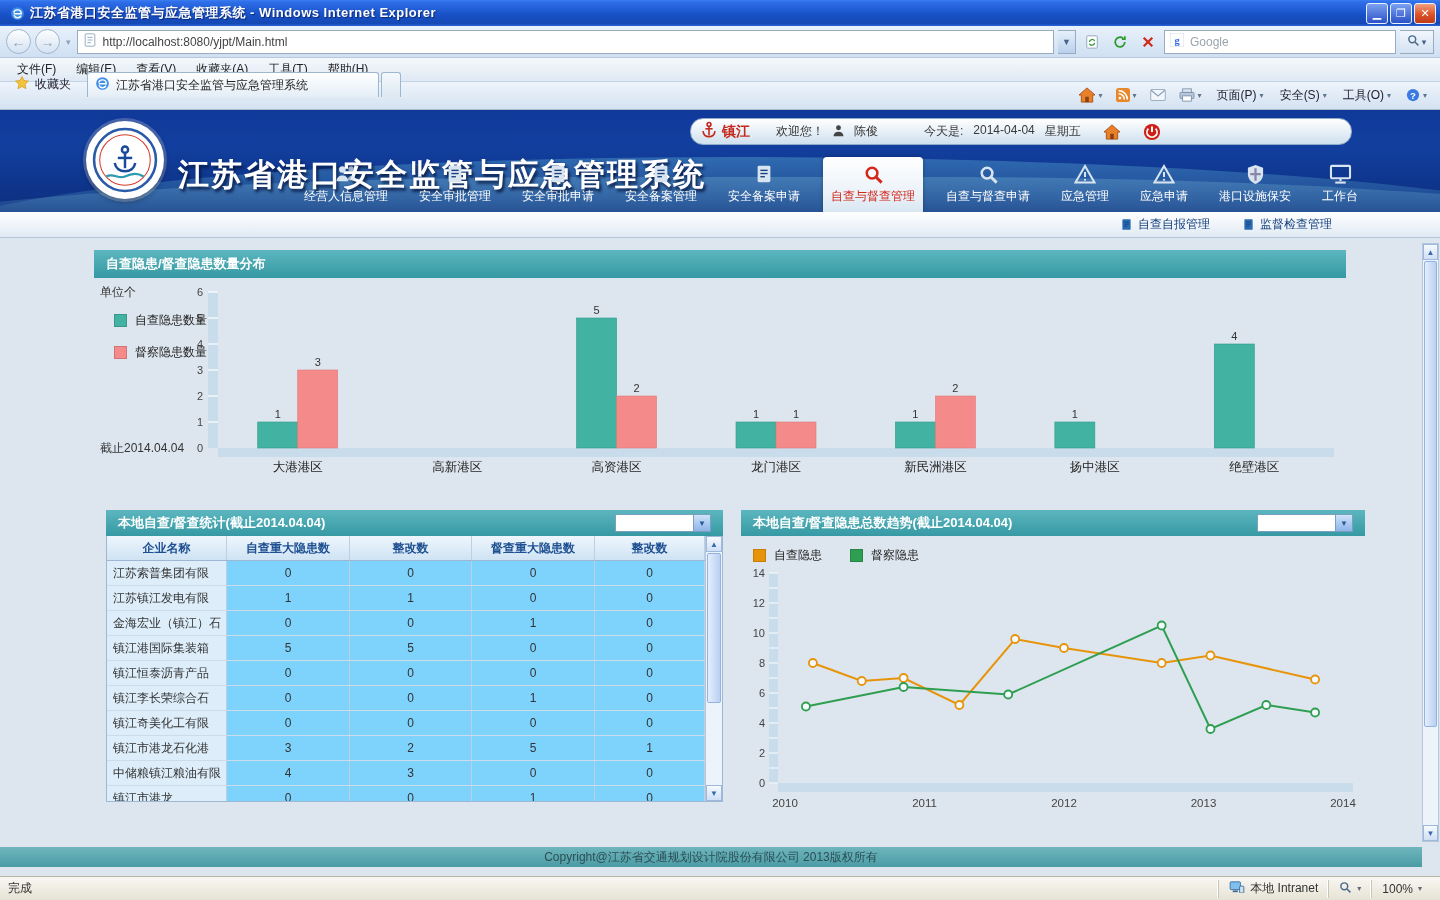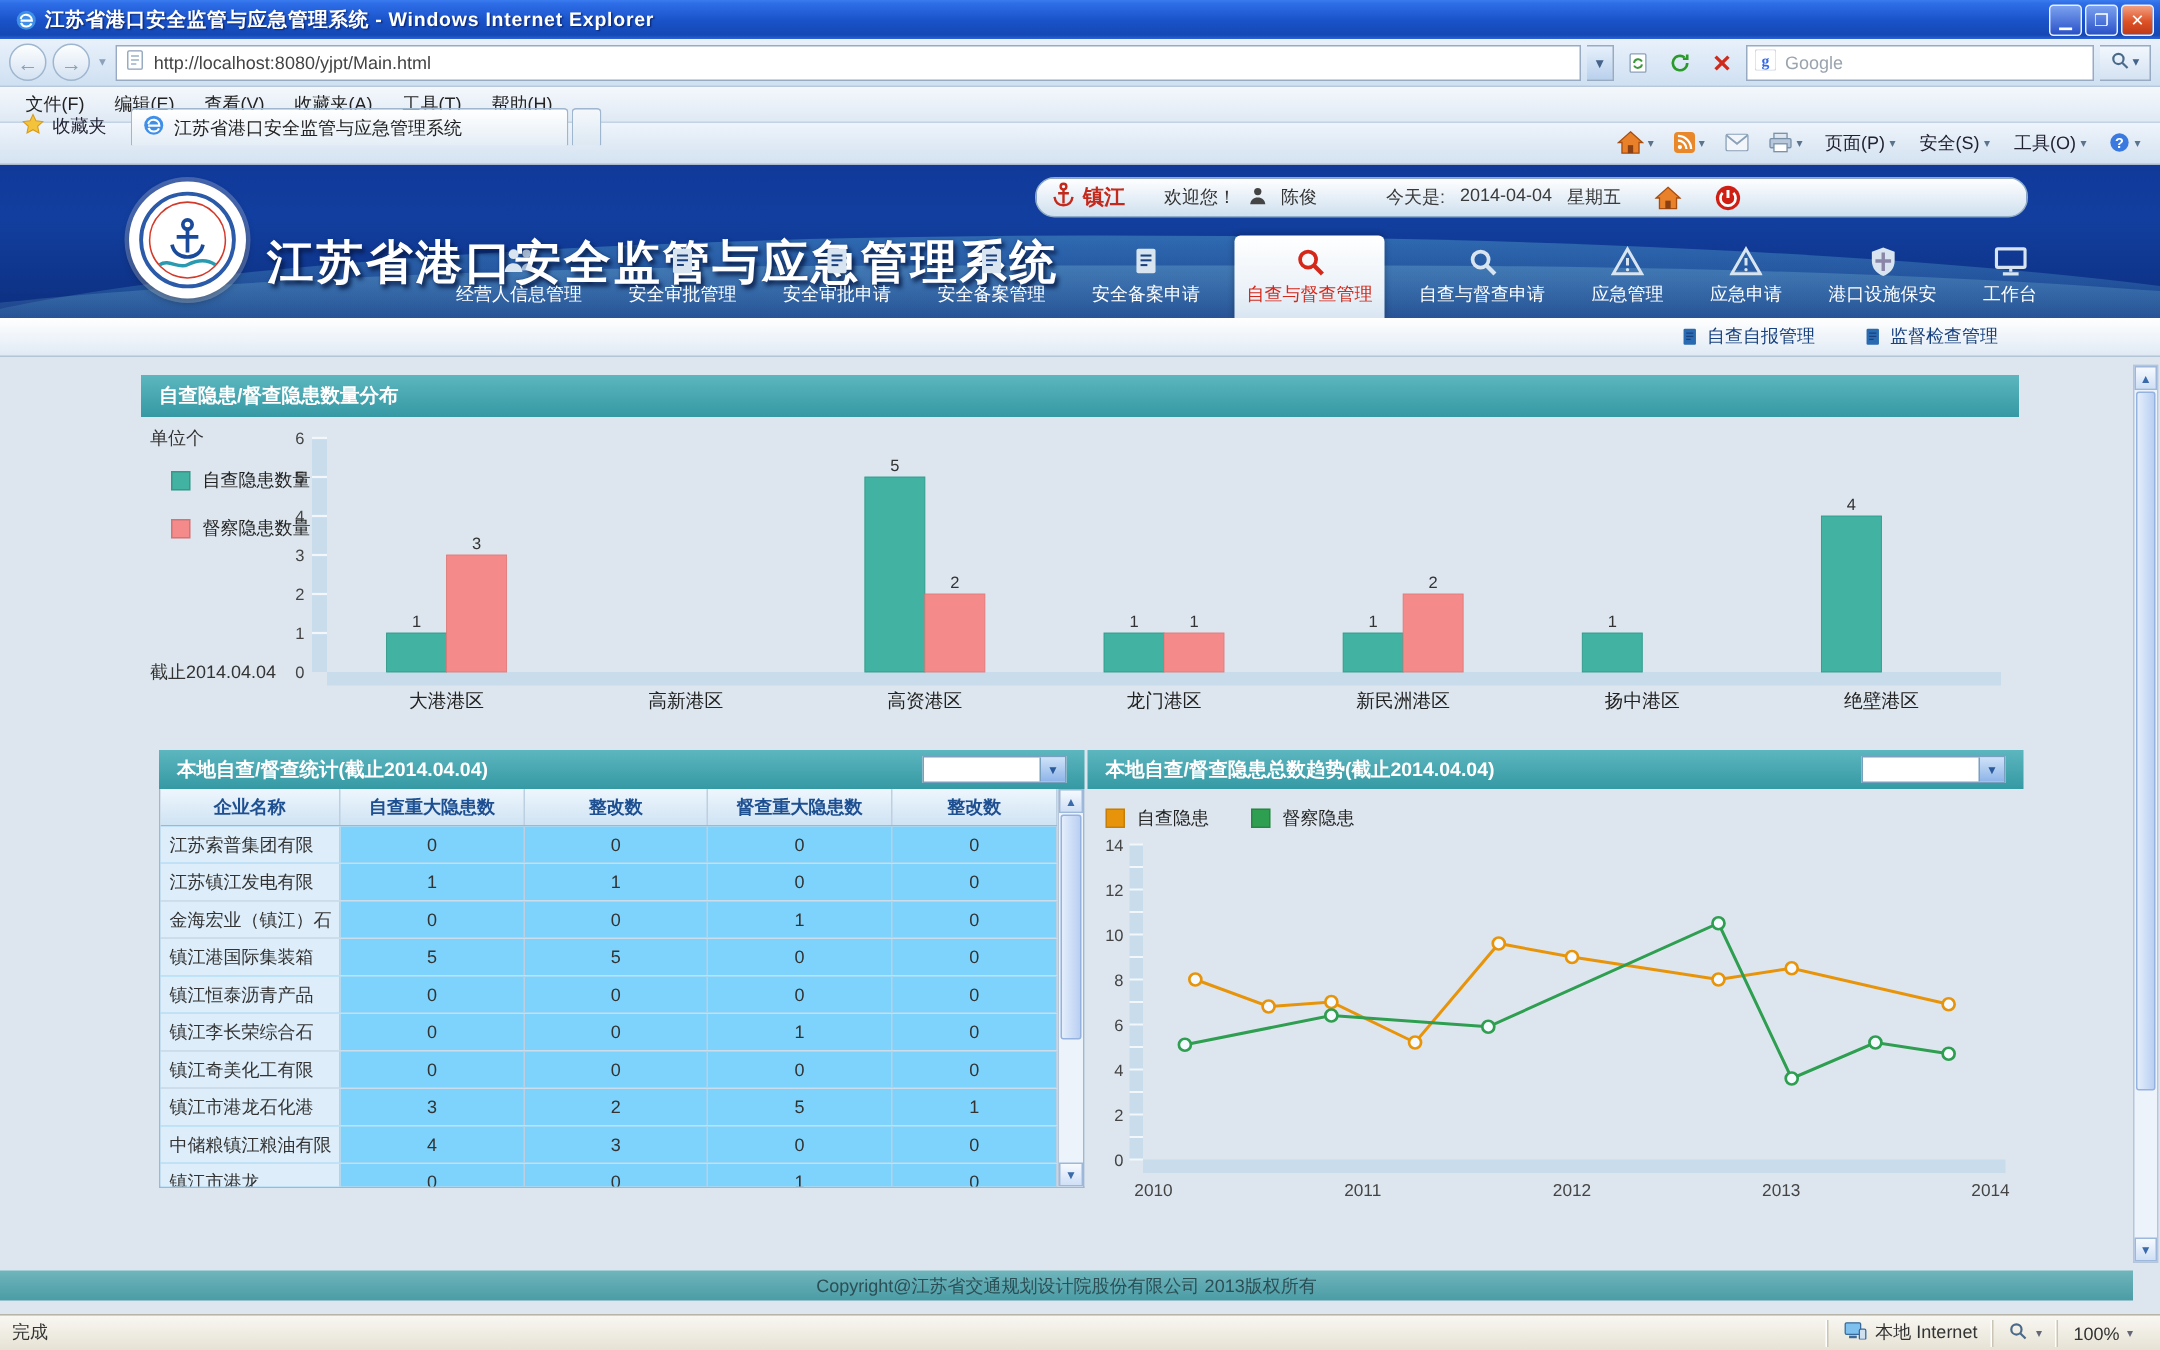--- a/index.html
+++ b/index.html
@@ -72,21 +72,21 @@
 .hdr-select .arrow{margin-left:auto;width:17px;background:linear-gradient(#cfe2f8,#8db4e8);border-left:1px solid #7aa0c0;color:#2a5a9a;font-size:8px;display:flex;align-items:center;justify-content:center;}
 
 .bar-chart-wrap{position:relative;height:204px;}
 .bar-chart-wrap svg{position:absolute;left:6px;top:2px;}
 .bc-unit{position:absolute;left:6px;top:6px;color:#333;}
 .bc-legend{position:absolute;left:20px;top:34px;display:flex;flex-direction:column;gap:15px;}
 .legend-item{display:flex;align-items:center;gap:8px;color:#222;}
 .legend-swatch{width:13px;height:13px;display:inline-block;border:1px solid rgba(0,0,0,.15);}
 .bc-cutoff{position:absolute;left:6px;top:162px;color:#333;}
 
-.panel-row{display:flex;gap:2px;margin-top:18px;padding-left:12px;}
+.panel-row{display:flex;gap:18px;margin-top:28px;padding-left:12px;}
 .table-panel{width:617px;}
 .line-panel{width:625px;}
 
 .stat-table{display:flex;background:#fff;border:1px solid #9cb8d2;border-top:none;height:266px;overflow:hidden;}
 .st-main{display:flex;flex-direction:column;}
 .st-header-row{display:flex;height:32px;background:linear-gradient(#eef6fd,#cfe3f3);color:#1d4f91;font-weight:bold;border-bottom:1px solid #9cb8d2;}
 .st-cell{display:flex;align-items:center;justify-content:center;border-right:1px solid #bcd0e2;height:24px;flex:none;overflow:hidden;white-space:nowrap;}
 .st-row{display:flex;background:#7dd3fc;border-bottom:1px solid #cddcea;color:#333;}
 .st-row .st-name{background:#ddeefa;justify-content:flex-start;padding-left:6px;}
 .st-scroll{width:17px;display:flex;flex-direction:column;background:#edf3fa;border-left:1px solid #b5c6da;}
@@ -699,21 +699,21 @@
 
 <div class="statusbar">
   <span class="sb-status">完成</span>
   <span class="sb-fill"></span>
   <span class="sb-sec">
     <span><svg viewBox="0 0 18 14" width="16" height="12">
           <rect x="1" y="1" width="12" height="9" rx="1" fill="#7ec0ee" stroke="#3a6a9a"></rect>
           <rect x="4" y="11" width="6" height="2" fill="#3a6a9a"></rect>
           <rect x="12" y="6" width="5" height="8" rx="1" fill="#cfe0ee" stroke="#3a6a9a"></rect>
         </svg></span>
-    <span>本地 Internet</span>
+    <span>本地 Intranet</span>
   </span>
   <span class="sb-sec">
     <span><svg viewBox="0 0 16 16" width="13" height="13" fill="none" stroke="#4a6a8a" stroke-width="1.8">
           <circle cx="6.5" cy="6.5" r="4.2"></circle>
           <line x1="9.8" y1="9.8" x2="14" y2="14"></line>
         </svg></span>
       <span class="caret">▾</span>
   </span>
   <span class="sb-sec">
     <span>100%</span>

